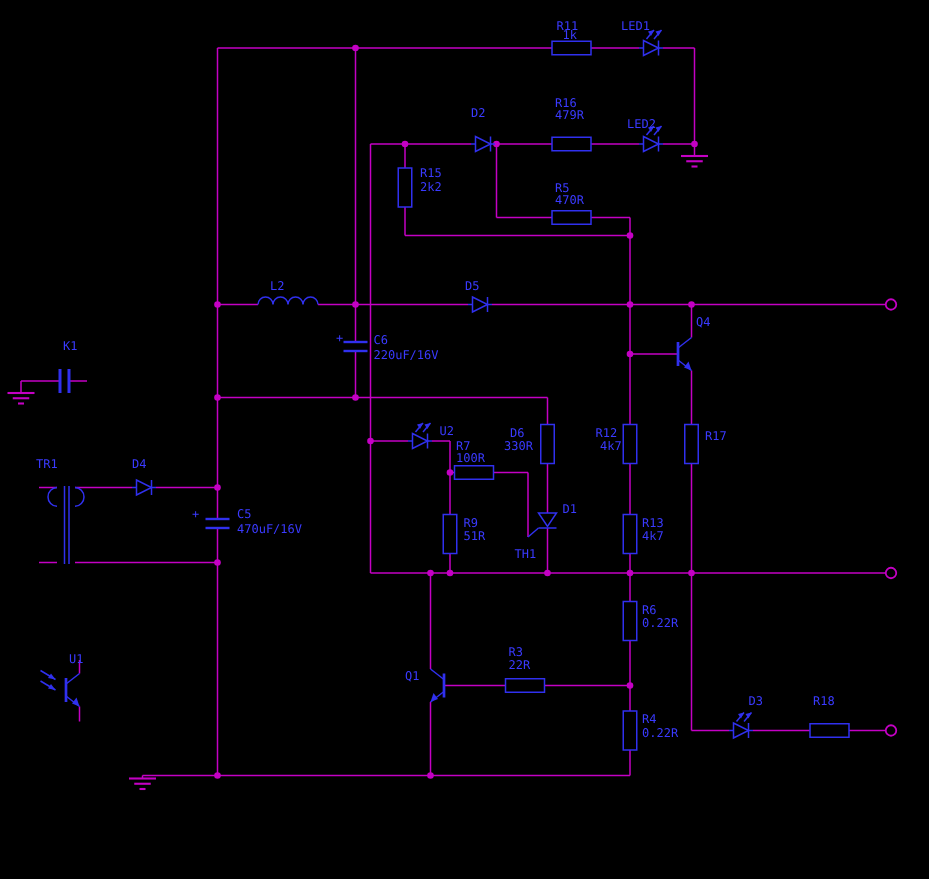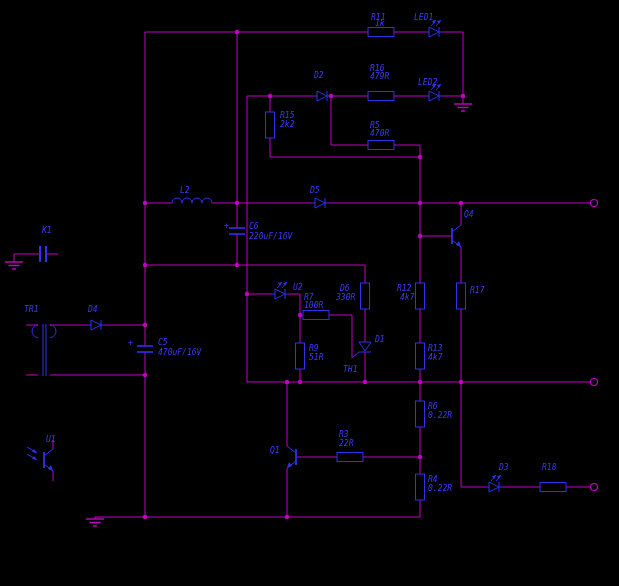--- a/index.html
+++ b/index.html
@@ -1,16 +1,16 @@
 <!DOCTYPE html>
 <html><head>
 <meta charset="utf-8">
 <style>
   html,body{margin:0;padding:0;background:#000;}
-  .stage{position:relative;width:619px;height:586px;background:#000;overflow:hidden;font-style:italic;}
+  .stage{position:relative;width:619px;height:586px;background:#000;overflow:hidden;}
   svg{display:block;}
   text{user-select:none;}
 </style>
 </head>
 <body>
 
 <div class="stage">
   <svg id="schematic" width="619" height="586" viewBox="0 0 619 586" xmlns="http://www.w3.org/2000/svg" style="background: rgb(0, 0, 0);">
       <g stroke="#c400c4" stroke-width="1" fill="none">
         <line x1="145" y1="32" x2="368" y2="32"></line>

